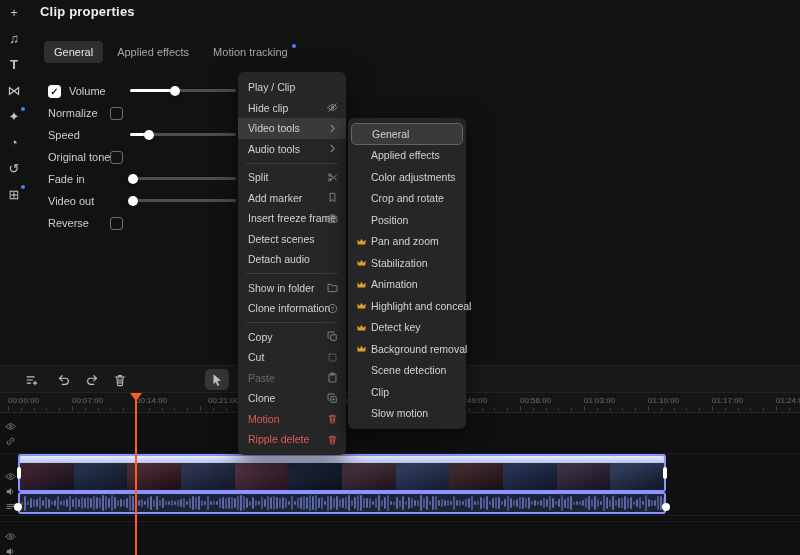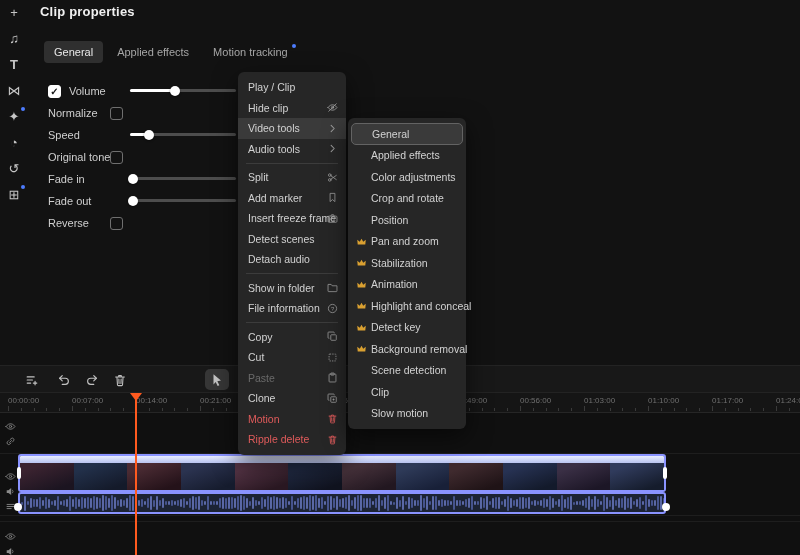--- a/index.html
+++ b/index.html
@@ -283,21 +283,21 @@
         <span class="cb col"></span>
       </div>
       <div class="prow">
         <span class="plabel">Fade in</span>
         <div class="slider">
           <div class="sfill" style="width: 3%;"></div>
           <div class="sknob" style="left: 3%;"></div>
         </div>
       </div>
       <div class="prow">
-        <span class="plabel">Fade out</span>
+        <span class="plabel">Video out</span>
         <div class="slider">
           <div class="sfill" style="width: 3%;"></div>
           <div class="sknob" style="left: 3%;"></div>
         </div>
       </div>
       <div class="prow">
         <span class="plabel">Reverse</span>
         <span class="cb col"></span>
       </div>
     </div>
@@ -337,21 +337,21 @@
         <div class="tbtn" style="left: 263px;">
           <svg class="ic14">
             <use href="#i-scissors"></use>
           </svg>
         </div>
       </div>
     <div id="ruler">
         <span class="rlabel" style="left: 8px;">00:00:00</span>
         <span class="rlabel" style="left: 72px;">00:07:00</span>
         <span class="rlabel" style="left: 136px;">00:14:00</span>
-        <span class="rlabel" style="left: 200px;">00:21:00</span>
+        <span class="rlabel" style="left: 208px;">00:21:00</span>
         <span class="rlabel" style="left: 264px;">00:28:00</span>
         <span class="rlabel" style="left: 328px;">00:35:00</span>
         <span class="rlabel" style="left: 392px;">00:42:00</span>
         <span class="rlabel" style="left: 456px;">00:49:00</span>
         <span class="rlabel" style="left: 520px;">00:56:00</span>
         <span class="rlabel" style="left: 584px;">01:03:00</span>
         <span class="rlabel" style="left: 648px;">01:10:00</span>
         <span class="rlabel" style="left: 712px;">01:17:00</span>
         <span class="rlabel" style="left: 776px;">01:24:00</span>
         <i class="rtick" style="left: 8px; height: 5px;"></i>
@@ -765,21 +765,21 @@
       <div class="mdiv"></div>
       <div class="mi">
         <span>Show in folder</span>
         <span class="ric">
           <svg class="ic">
             <use href="#i-folder"></use>
           </svg>
         </span>
       </div>
       <div class="mi">
-        <span>File information</span>
+        <span>Clone information</span>
         <span class="ric">
           <svg class="ic">
             <use href="#i-question"></use>
           </svg>
         </span>
       </div>
       <div class="mdiv"></div>
       <div class="mi">
         <span>Copy</span>
         <span class="ric">

